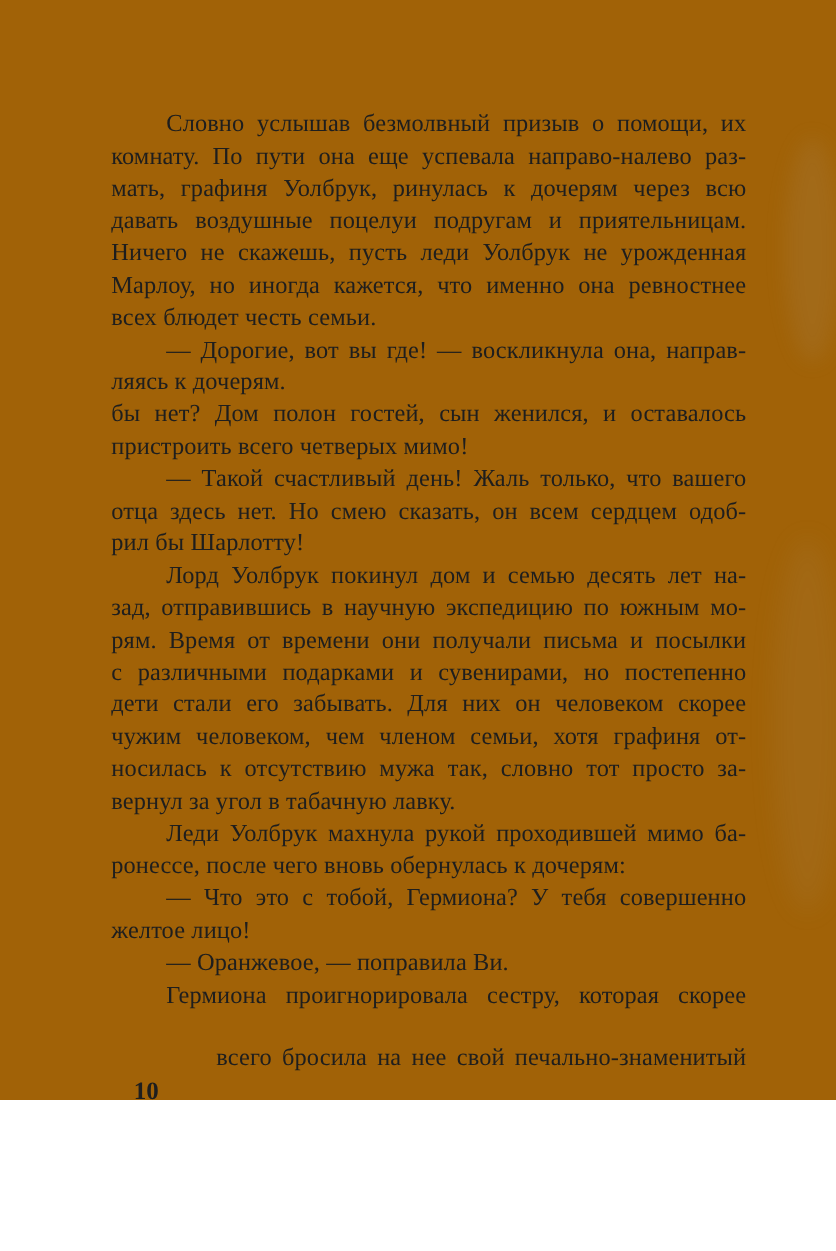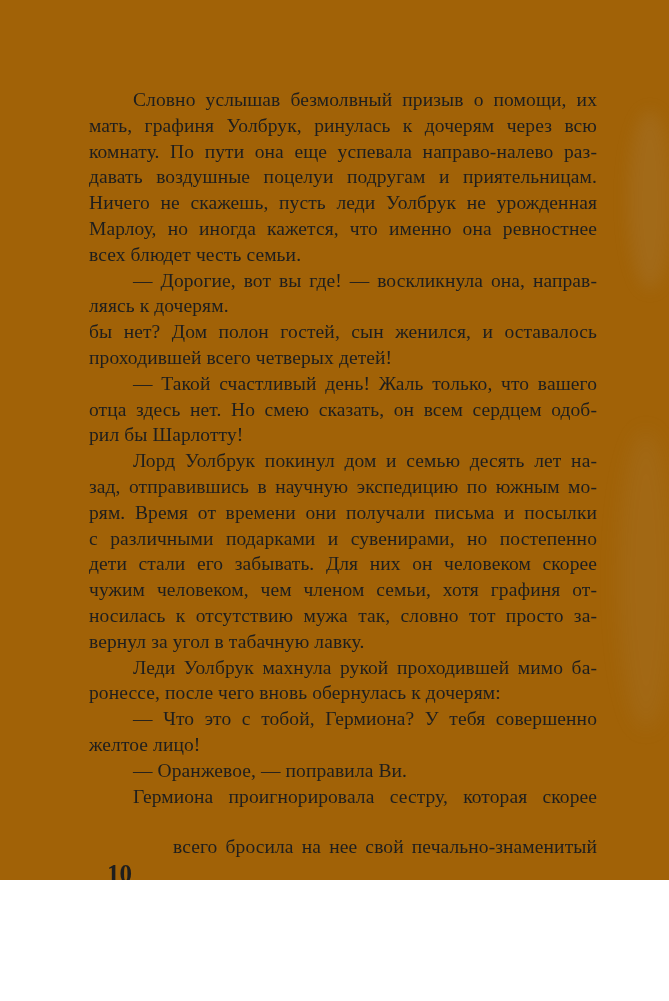--- a/index.html
+++ b/index.html
@@ -37,50 +37,50 @@
   .line.first { padding-left: 44px; }
   .line.offset { padding-left: 84px; margin-top: 25px; }
   .line.last { text-align-last: left; }
 
   .page-number {
     position: absolute;
     left: 107px;
     top: 861px;
     height: 25.8px;
     line-height: 25.8px;
-    font-size: 25px;
+    font-size: 20px;
     font-weight: bold;
   }
 </style>
 </head>
 <body>
 
 <div class="page">
   <div class="smudge s1"></div>
   <div class="smudge s2"></div>
   <div class="smudge s3"></div>
   <div class="smudge s4"></div>
 
   <div class="text-block" id="text-block">
       <div class="paragraph">
         <div class="line first">Словно услышав безмолвный призыв о помощи, их</div>
+        <div class="line">комнату. По пути она еще успевала направо-налево раз-</div>
         <div class="line">мать, графиня Уолбрук, ринулась к дочерям через всю</div>
-        <div class="line">комнату. По пути она еще успевала направо-налево раз-</div>
         <div class="line">давать воздушные поцелуи подругам и приятельницам.</div>
         <div class="line">Ничего не скажешь, пусть леди Уолбрук не урожденная</div>
         <div class="line">Марлоу, но иногда кажется, что именно она ревностнее</div>
         <div class="line last">всех блюдет честь семьи.</div>
       </div>
       <div class="paragraph">
         <div class="line first">— Дорогие, вот вы где! — воскликнула она, направ-</div>
         <div class="line last">ляясь к дочерям.</div>
       </div>
       <div class="paragraph">
         <div class="line">бы нет? Дом полон гостей, сын женился, и оставалось</div>
-        <div class="line last">проходившей всего четверых детей!</div>
+        <div class="line last">пристроить всего четверых мимо!</div>
       </div>
       <div class="paragraph">
         <div class="line first">— Такой счастливый день! Жаль только, что вашего</div>
         <div class="line">отца здесь нет. Но смею сказать, он всем сердцем одоб-</div>
         <div class="line last">рил бы Шарлотту!</div>
       </div>
       <div class="paragraph">
         <div class="line first">Лорд Уолбрук покинул дом и семью десять лет на-</div>
         <div class="line">зад, отправившись в научную экспедицию по южным мо-</div>
         <div class="line">рям. Время от времени они получали письма и посылки</div>

